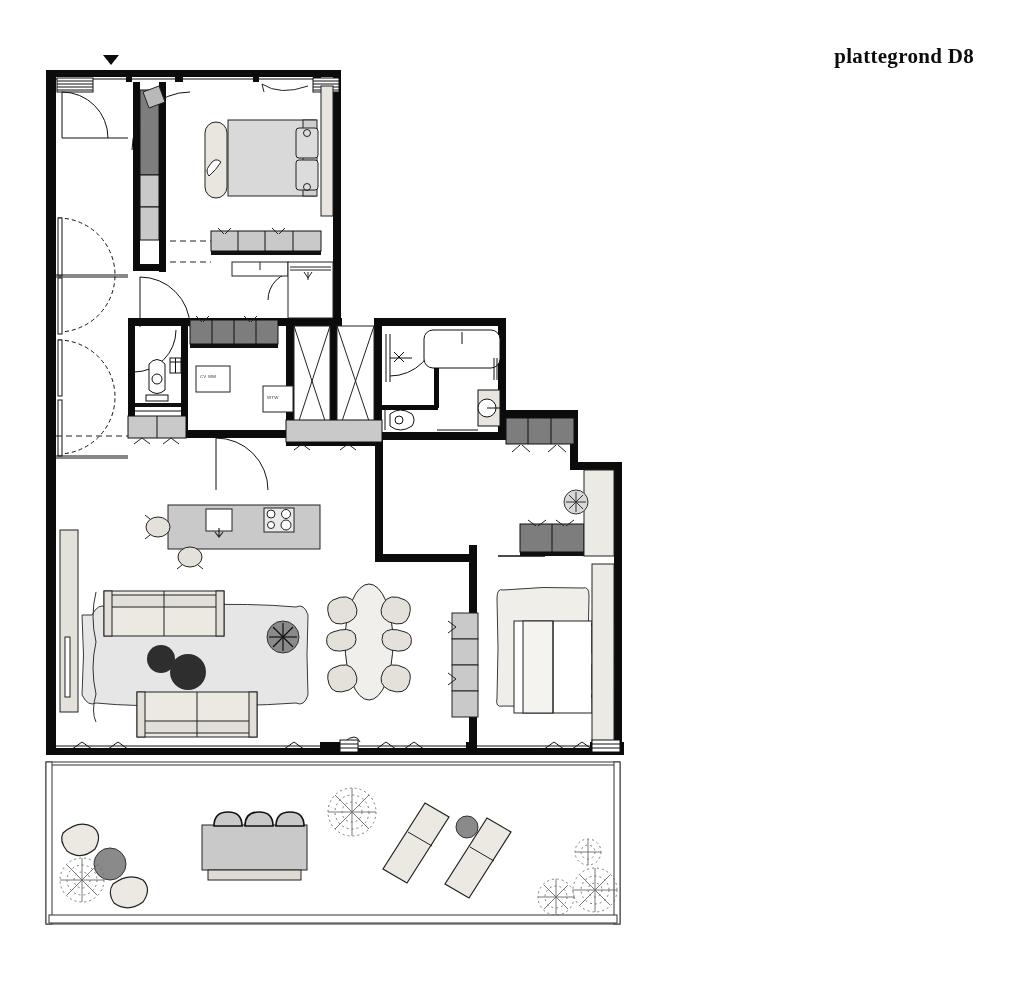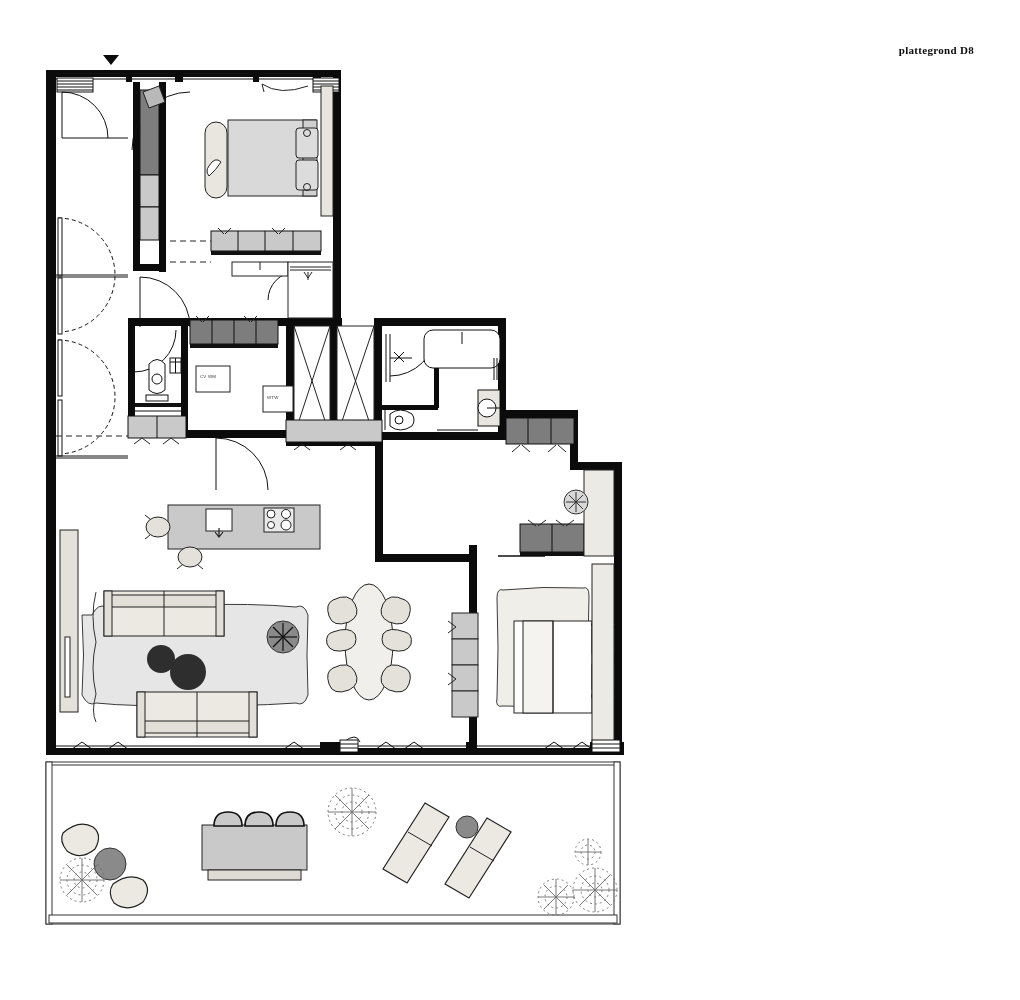--- a/index.html
+++ b/index.html
@@ -1,19 +1,19 @@
 <!DOCTYPE html>
 <html><head>
 <meta charset="utf-8">
 <style>
   html,body{margin:0;padding:0;background:#ffffff;}
   body{width:1020px;height:1000px;position:relative;overflow:hidden;
        font-family:"Liberation Serif",serif;}
 
-  #plan-title{position:absolute;right:46px;top:44px;font-size:11px;font-weight:bold;
+  #plan-title{position:absolute;right:46px;top:44px;font-size:21px;font-weight:bold;
               letter-spacing:.3px;color:#0c0c0c;white-space:nowrap;}
 
   #plan-canvas{position:absolute;left:0;top:0;width:1020px;height:1000px;}
   svg{display:block;overflow:visible;}
   .hidden-label{position:absolute;font-size:4.4px;font-family:"Liberation Sans",sans-serif;
                  color:#333;letter-spacing:.2px;}
 </style>
 </head>
 <body>
 

